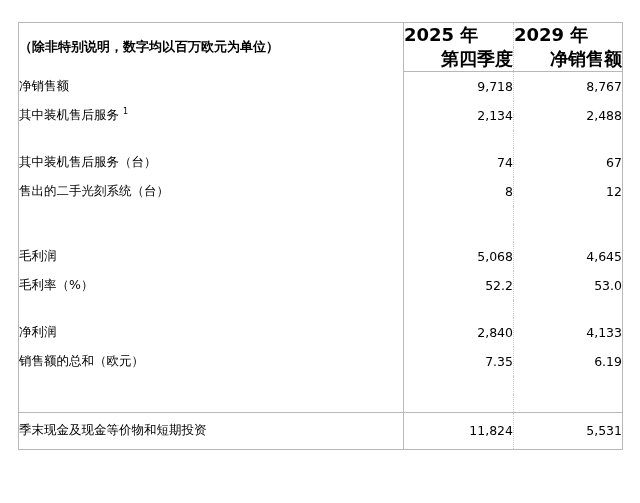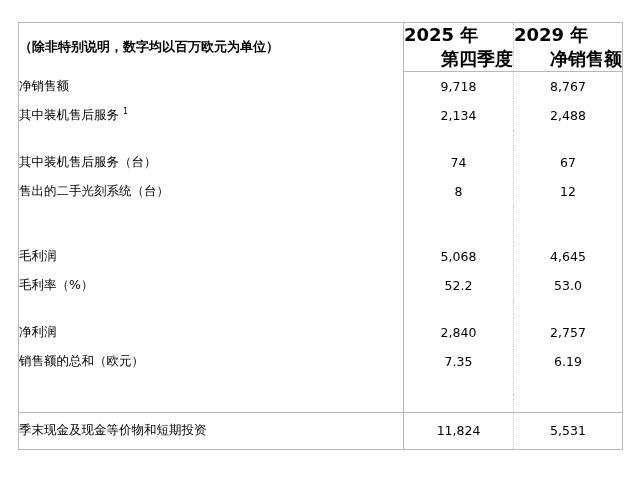--- a/index.html
+++ b/index.html
@@ -37,21 +37,21 @@
   
   col.c-label { width: 385px; }
   col.c-v1 { width: 110px; }
   col.c-v2 { width: 109px; }
   .cell-label {
     padding: 7px 0 7px 14px;
     border-right: 1px solid #b8b8b8;
   }
   .cell-val {
     padding: 7px 14px 7px 0;
-    text-align: center;
+    text-align: right;
     border-right: 1px dotted #c9c9c9;
   }
   .cell-val.last {
     border-right: none;
     margin-top: 16px;
   }
   .hdr-label {
     font-weight: bold;
     font-size: 13px;
     padding-left: 16px;
@@ -212,21 +212,21 @@
 
       <tr class="sep-row">
         <td></td>
         <td class="v"></td>
         <td class="v last"></td>
       </tr>
 
       <tr class="data-row">
         <td class="cell-label"><span>净利润</span></td>
         <td class="cell-val">2,840</td>
-        <td class="cell-val last">2,757</td>
+        <td class="cell-val last">4,133</td>
       </tr>
 
       <tr class="data-row">
         <td class="cell-label"><span>销售额的总和（欧元）</span></td>
         <td class="cell-val">7.35</td>
         <td class="cell-val last">6.19</td>
       </tr>
 
       <tr class="sep-row">
         <td></td>

